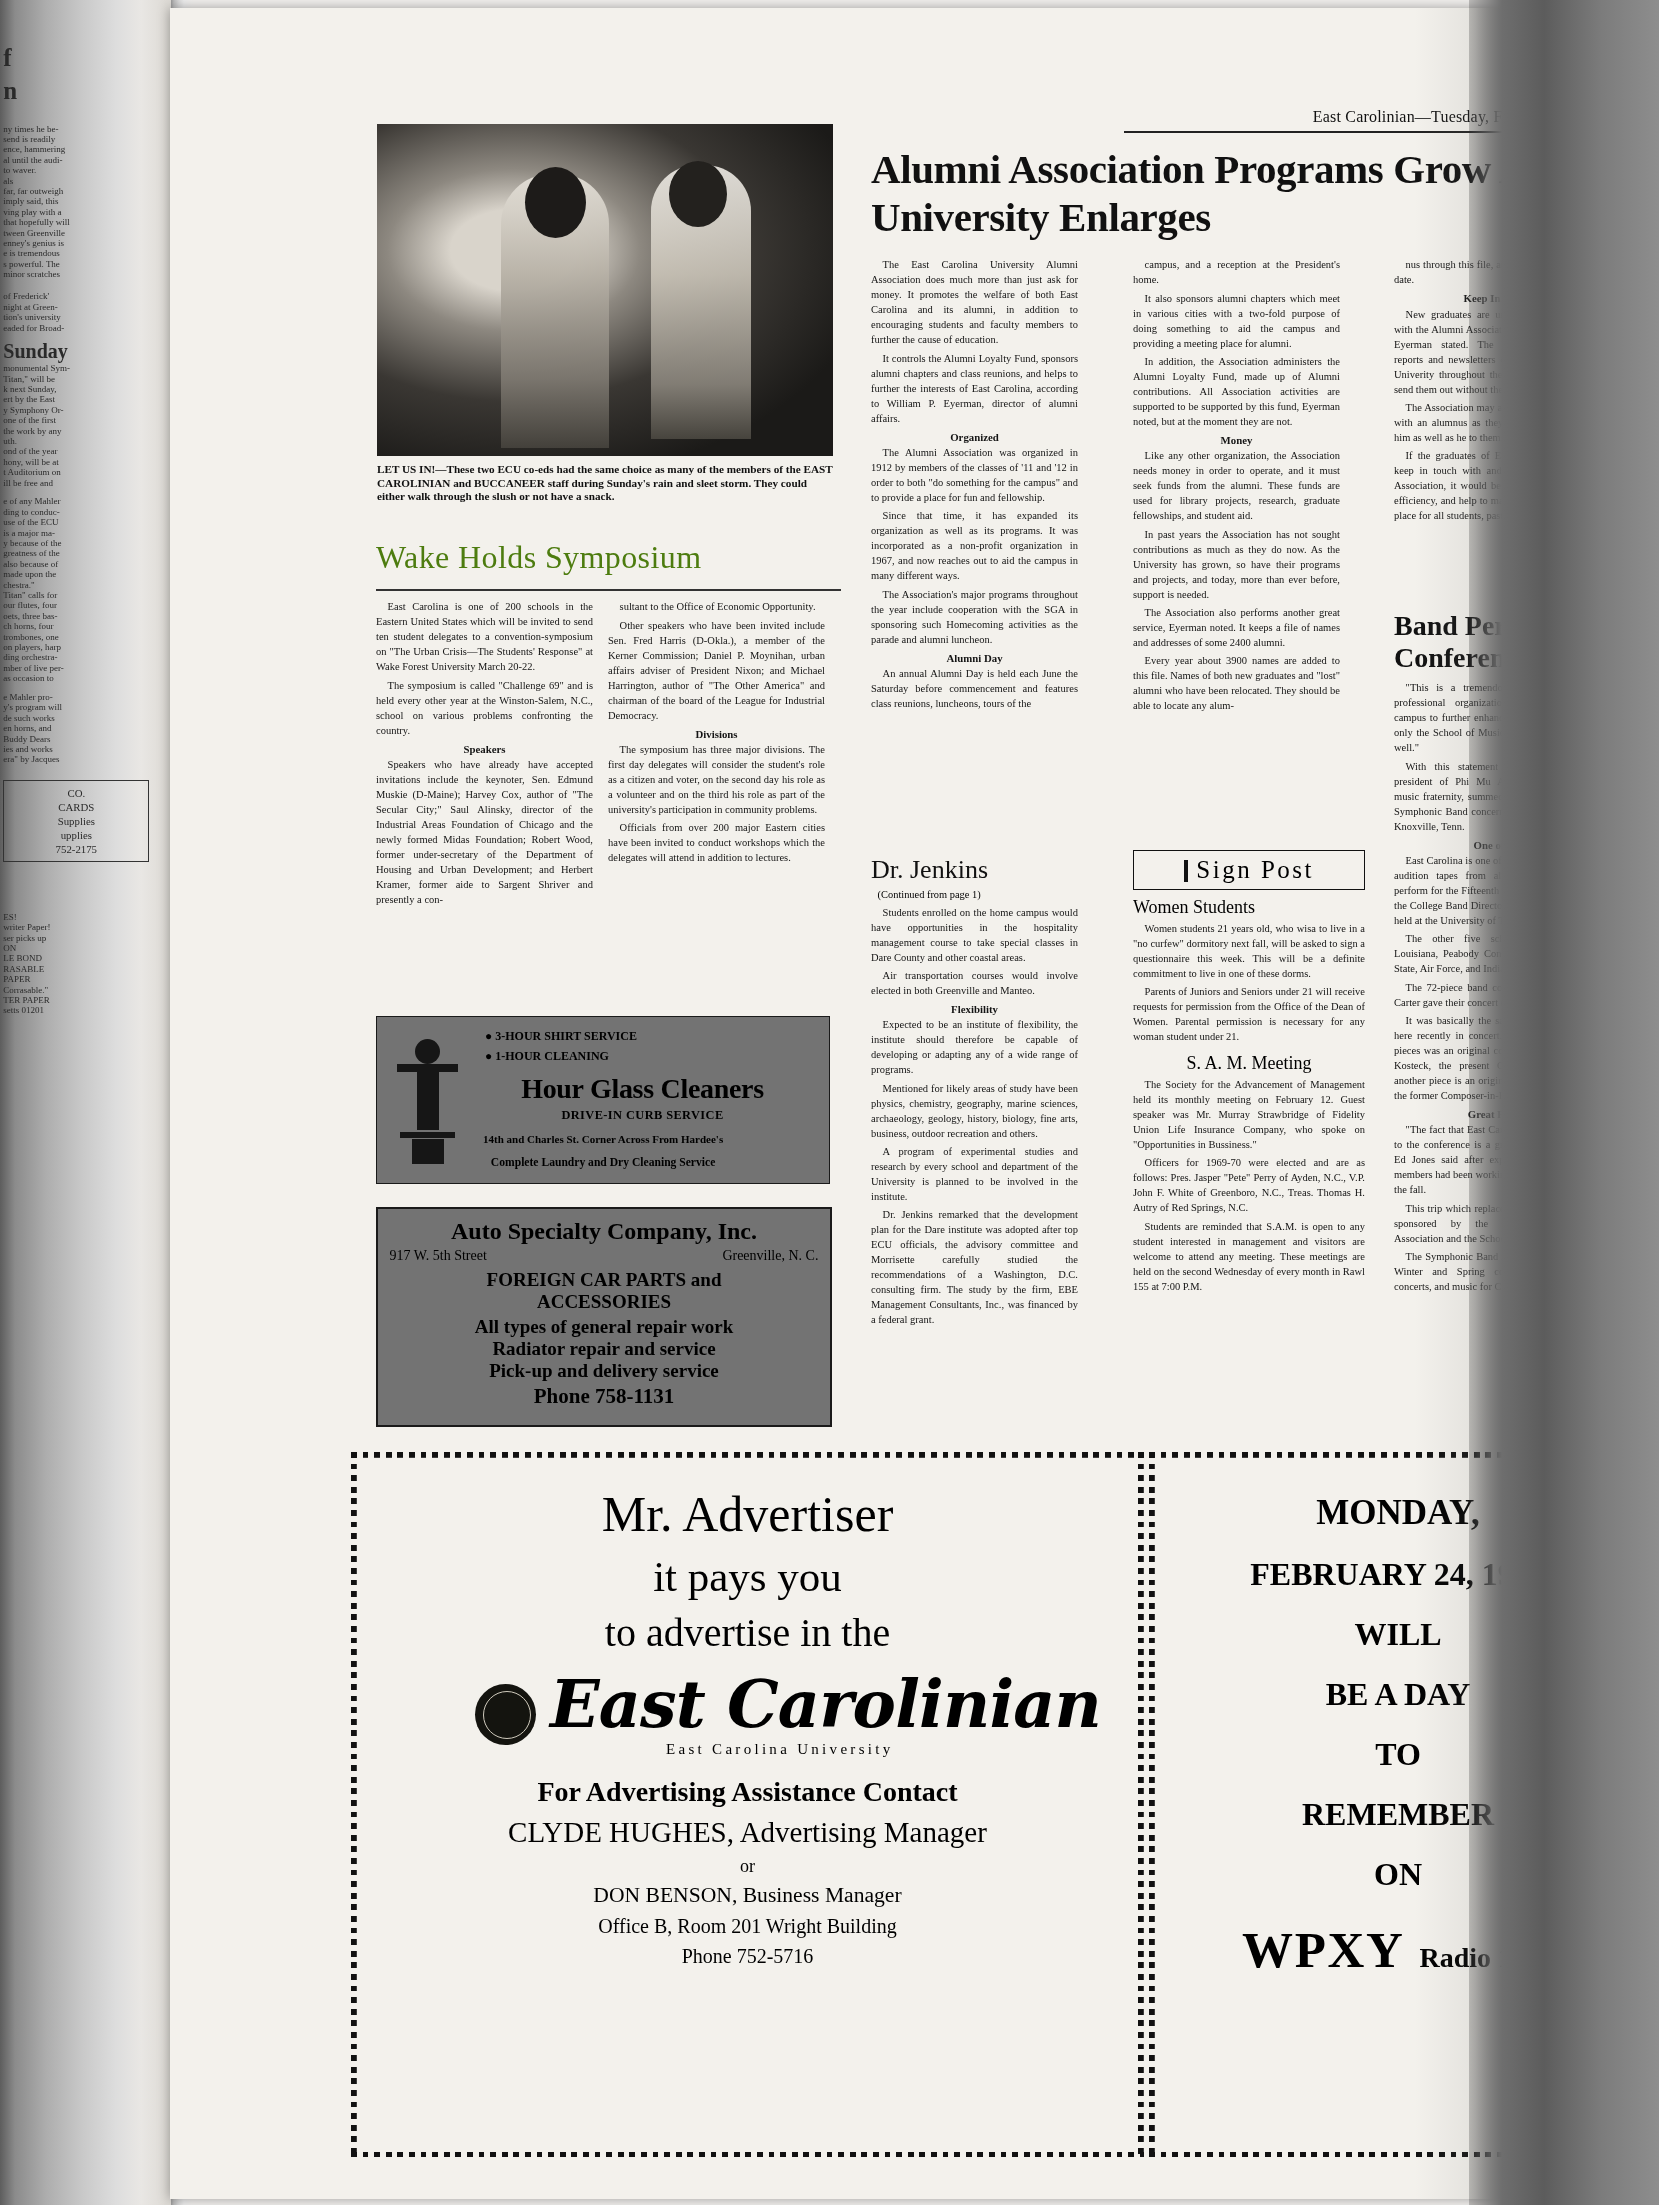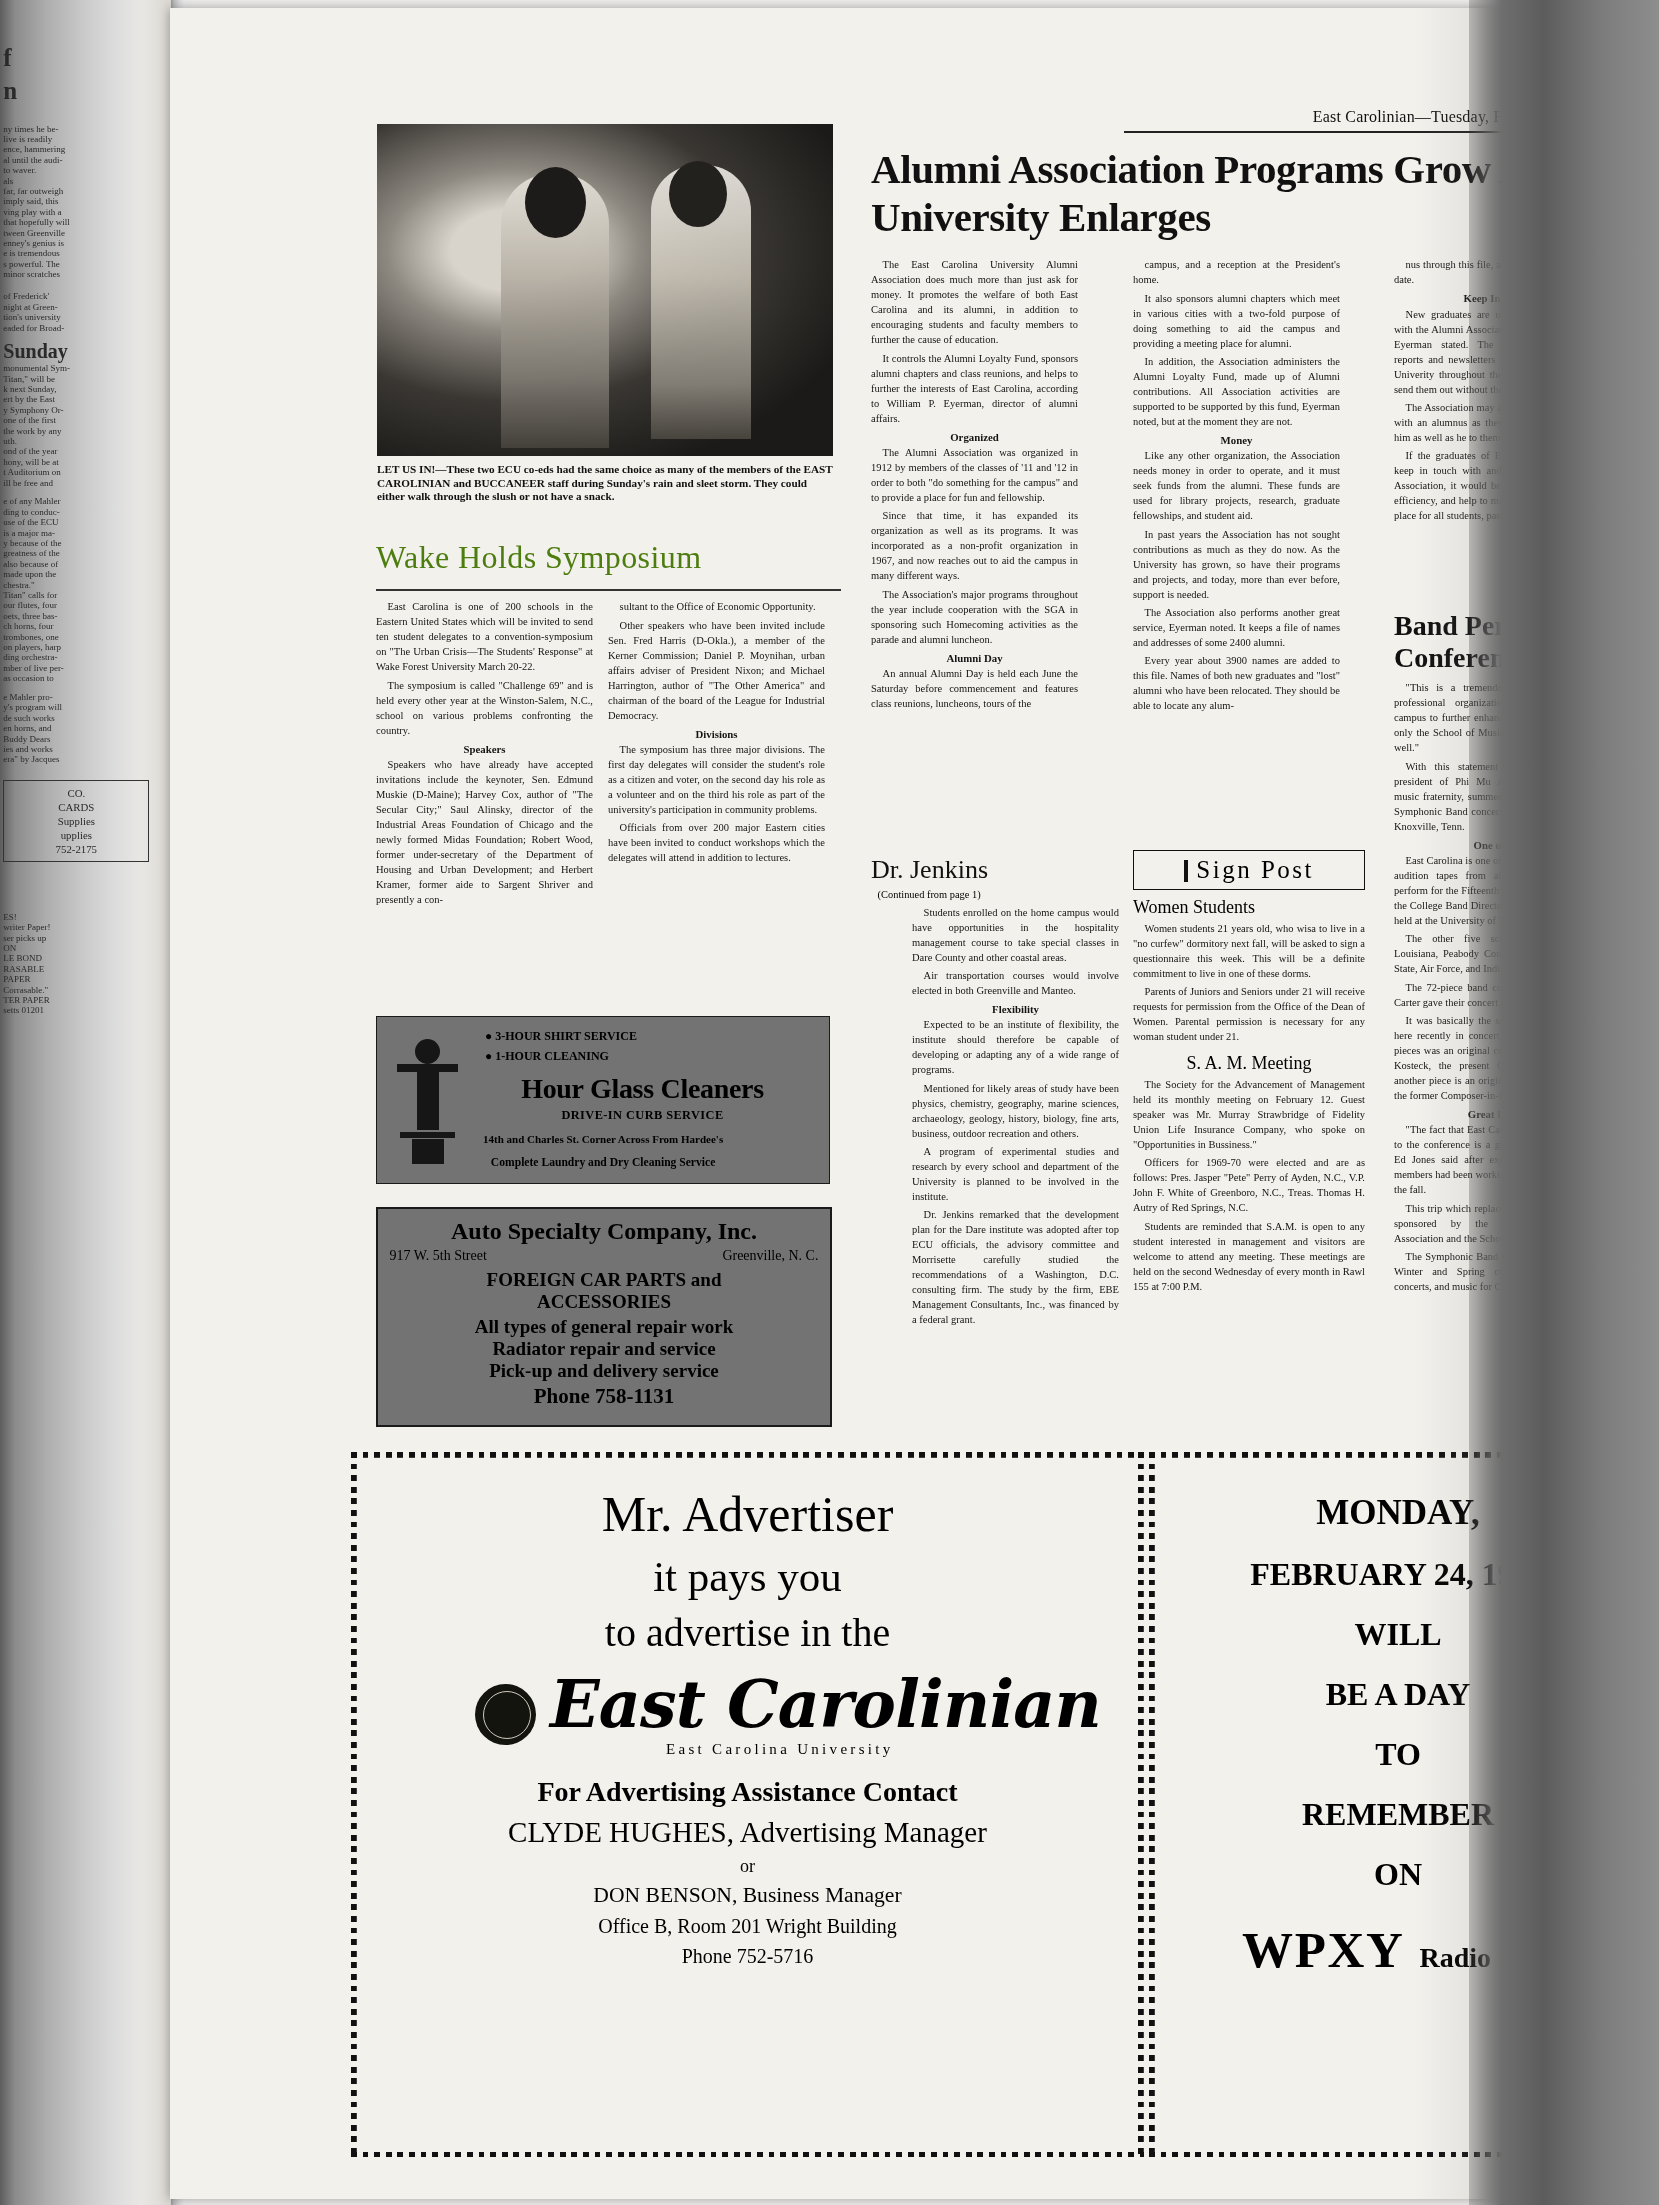--- a/index.html
+++ b/index.html
@@ -79,21 +79,21 @@
 <body>
 
 <div class="page">
   <div class="scan"></div>
 
   <div class="leftstrip">
     <div class="col">
       <div style="font-size:25px;font-weight:bold;line-height:33px;margin-bottom:16.6px;">f<br>n</div>
       <div id="ls1">
           <div>ny times he be-</div>
-          <div>live is readily</div>
+          <div>send is readily</div>
           <div>ence, hammering</div>
           <div>al until the audi-</div>
           <div>to waver.</div>
           <div>als</div>
           <div>far, far outweigh</div>
           <div>imply said, this</div>
           <div>ving play with a</div>
           <div>that hopefully will</div>
           <div>tween Greenville</div>
           <div>enney's genius is</div>
@@ -256,21 +256,21 @@
         <p>It was basically the same program presented here recently in concert. While one of the six pieces was an original compostition by Gregory Kosteck, the present Composer-in-Residence, another piece is an original by Martin Mailman, the former Composer-in-Residence.</p>
         <div class="subhead">Great Honor</div>
         <p>"The fact that East Carolina was chosen to go to the conference is a great honor," trumpeteer Ed Jones said after explaining that the band members had been working on these pieces since the fall.</p>
         <p>This trip which replaces the Annual Tour was sponsored by the Student Government Association and the School of Music.</p>
         <p>The Symphonic Band serves the campus with Winter and Spring concerts, several lawn concerts, and music for Commencement.</p>
       </div>
 
     <div class="dr-jenkins">
       <div class="t">Dr. Jenkins</div>
       <div class="cont">(Continued from page 1)</div>
-      <div class="colbox" id="jk" style="position:static;width:207px;margin-left:41px;">
+      <div class="colbox" id="jk" style="position:static;width:207px;">
           <p>Students enrolled on the home campus would have opportunities in the hospitality management course to take special classes in Dare County and other coastal areas.</p>
           <p>Air transportation courses would involve elected in both Greenville and Manteo.</p>
           <div class="subhead">Flexibility</div>
           <p>Expected to be an institute of flexibility, the institute should therefore be capable of developing or adapting any of a wide range of programs.</p>
           <p>Mentioned for likely areas of study have been physics, chemistry, geography, marine sciences, archaeology, geology, history, biology, fine arts, business, outdoor recreation and others.</p>
           <p>A program of experimental studies and research by every school and department of the University is planned to be involved in the institute.</p>
           <p>Dr. Jenkins remarked that the development plan for the Dare institute was adopted after top ECU officials, the advisory committee and Morrisette carefully studied the recommendations of a Washington, D.C. consulting firm. The study by the firm, EBE Management Consultants, Inc., was financed by a federal grant.</p>
         </div>
     </div>
 

